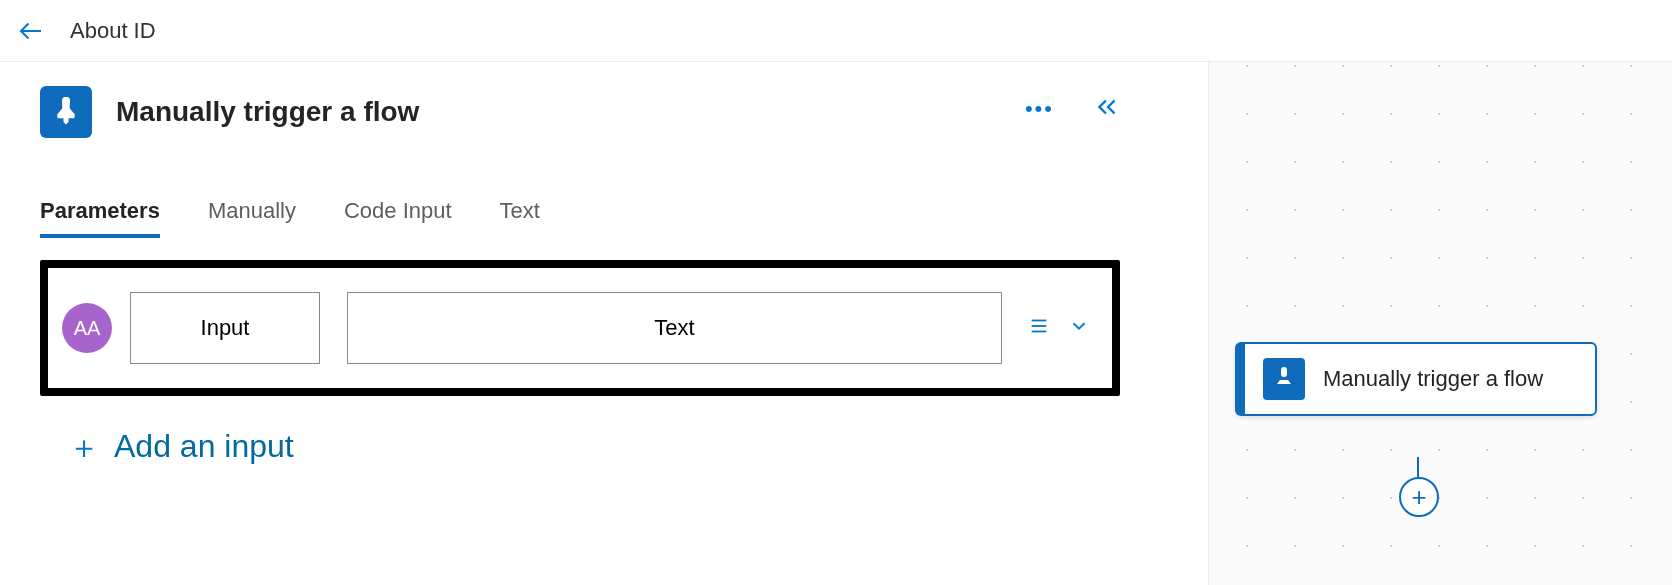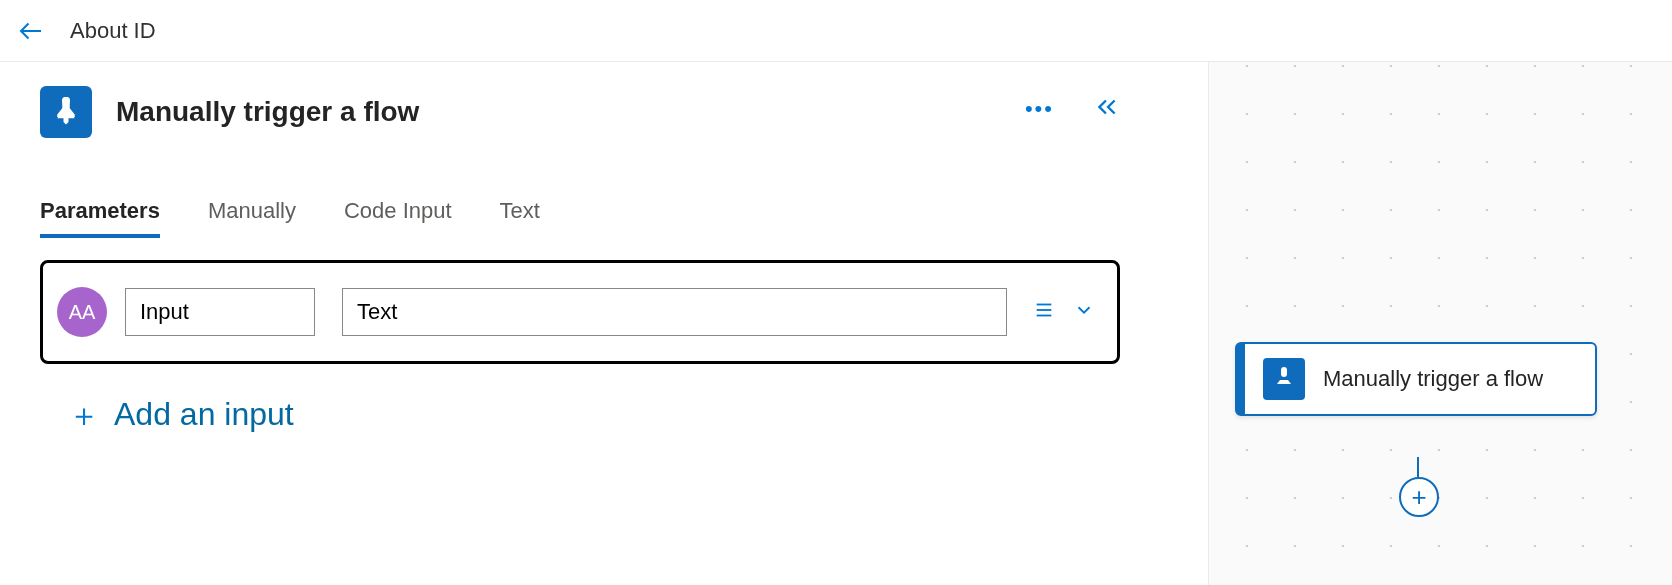--- a/index.html
+++ b/index.html
@@ -98,47 +98,48 @@
   .tab.active::after {
     content: "";
     position: absolute;
     left: 0;
     right: 0;
     bottom: -2px;
     height: 4px;
     background: #0f6cbd;
   }
   .highlight-box {
-    border: 3px solid #000000;
-    border-radius: 8px;
+    border: 8px solid #000000;
+    border-radius: 2px;
     margin-top: 24px;
     padding: 24px 14px 24px 14px;
     display: flex;
     align-items: center;
     gap: 18px;
   }
   .type-badge {
     width: 50px;
     height: 50px;
     border-radius: 50%;
     background: #a864cd;
     color: #fff;
     display: flex;
     align-items: center;
     justify-content: center;
     font-size: 20px;
     flex-shrink: 0;
   }
   .input-box {
-    height: 48px;
+    height: 72px;
     border: 1px solid #8a8886;
     font-size: 22px;
-    padding: 0 14px;
+    padding: 0 28px;
     background: #fff;
     outline: none;
+    text-align: center;
   }
   .input-name { width: 190px; }
   .input-value { flex: 1; margin-left: 9px; }
   .row-actions {
     display: flex;
     align-items: center;
     gap: 18px;
     padding: 0 8px;
     color: #0078d4;
   }

